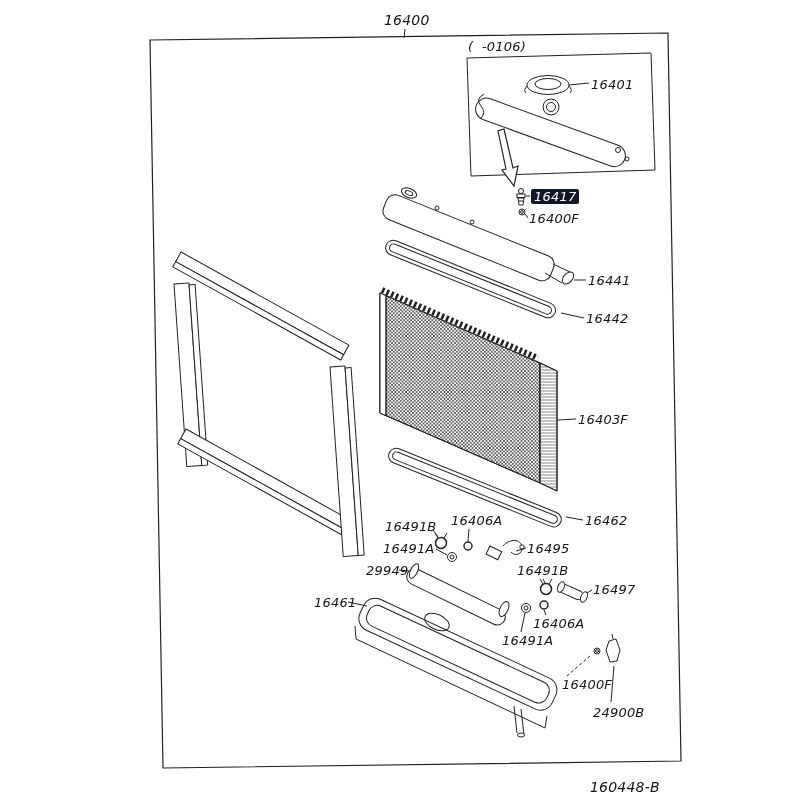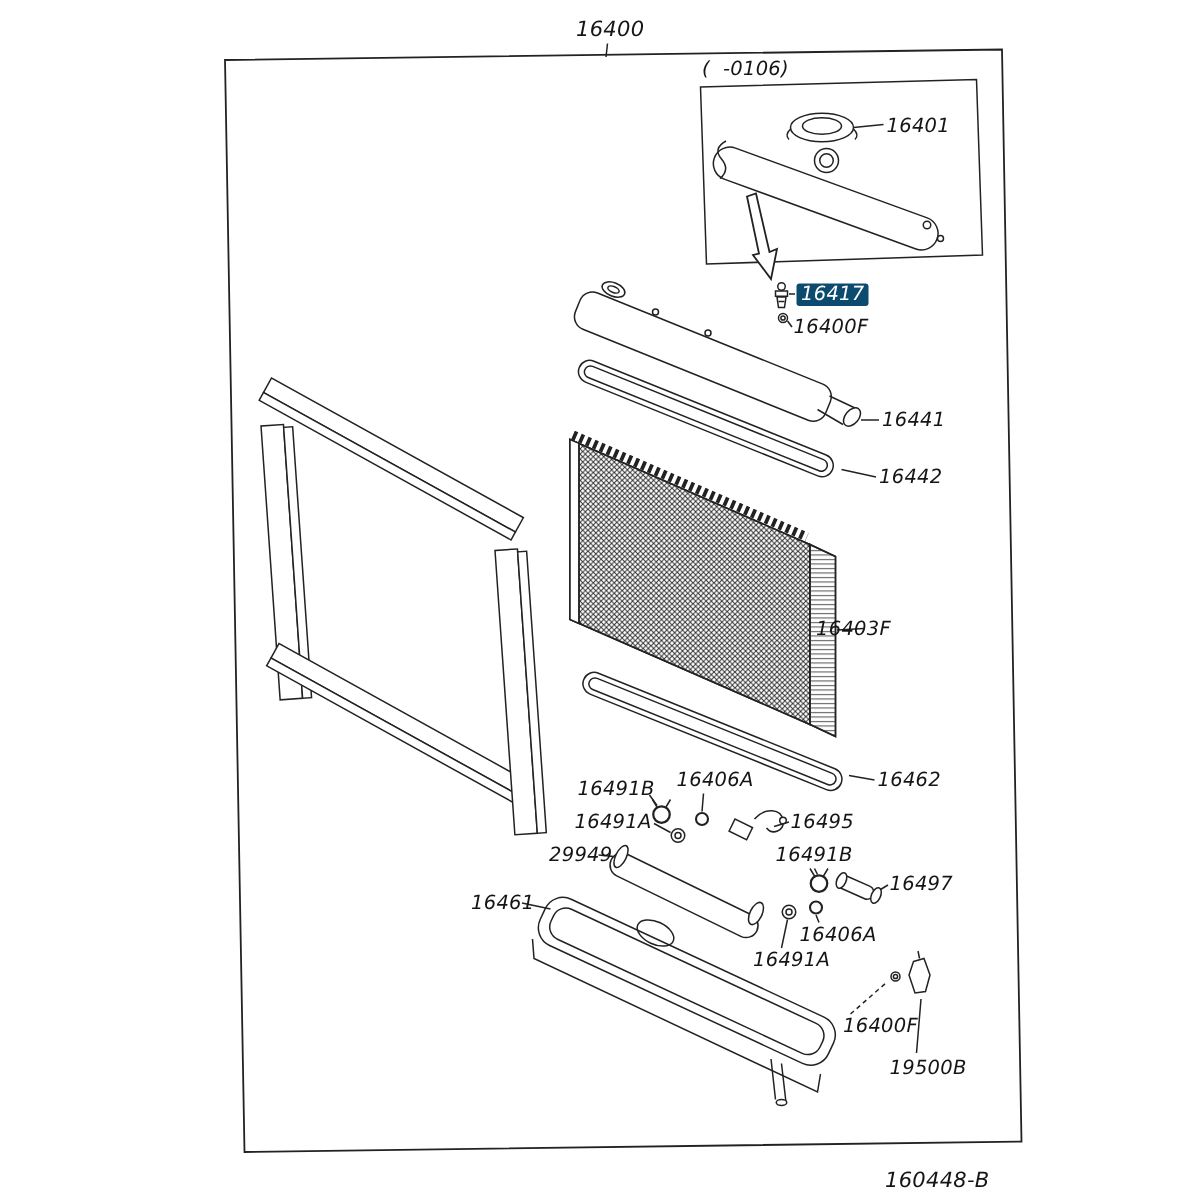--- a/index.html
+++ b/index.html
@@ -1,20 +1,20 @@
 <!DOCTYPE html>
 <html><head>
 <meta charset="utf-8">
 <style>
   html,body{margin:0;padding:0;background:#ffffff;}
   body{width:800px;height:800px;font-family:"DejaVu Sans","Liberation Sans",sans-serif;color:#111;}
   .stage{position:relative;width:800px;height:800px;overflow:hidden;background:#fff;font-style:italic;}
   svg.diagram{position:absolute;left:0;top:0;}
   .lbl{position:absolute;font-size:13px;line-height:15px;color:#151515;white-space:pre;letter-spacing:0.2px;}
-  .lbl.hl{background:#0c4a6e;color:#ffffff;padding:0 3px;border-radius:2px;}
+  .lbl.hl{background:#0f172a;color:#ffffff;padding:0 3px;border-radius:2px;}
   .lbl.title{font-size:14px;}
   .lbl.doc{font-size:14px;}
 </style>
 </head>
 <body>
 
 <div class="stage">
 
   <svg class="diagram" width="800" height="800" viewBox="0 0 800 800">
     <defs>
@@ -219,21 +219,21 @@
   <div class="lbl" style="left:591px;top:77px;">16401</div>
 
   <div class="lbl hl" style="left:531px;top:189px;">16417</div>
 
   <div class="lbl" style="left:529px;top:211px;">16400F</div>
 
   <div class="lbl" style="left:588px;top:273px;">16441</div>
 
   <div class="lbl" style="left:586px;top:311px;">16442</div>
 
-  <div class="lbl" style="left:544px;top:412px;">16403F</div>
+  <div class="lbl" style="left:578px;top:412px;">16403F</div>
 
   <div class="lbl" style="left:585px;top:513px;">16462</div>
 
   <div class="lbl" style="left:385px;top:519px;">16491B</div>
 
   <div class="lbl" style="left:451px;top:513px;">16406A</div>
 
   <div class="lbl" style="left:383px;top:541px;">16491A</div>
 
   <div class="lbl" style="left:527px;top:541px;">16495</div>
@@ -245,17 +245,17 @@
   <div class="lbl" style="left:314px;top:595px;">16461</div>
 
   <div class="lbl" style="left:593px;top:582px;text-align:center;">16497</div>
 
   <div class="lbl" style="left:533px;top:616px;">16406A</div>
 
   <div class="lbl" style="left:502px;top:633px;">16491A</div>
 
   <div class="lbl" style="left:562px;top:677px;">16400F</div>
 
-  <div class="lbl" style="left:593px;top:705px;">19500B</div>
+  <div class="lbl" style="left:593px;top:705px;">24900B</div>
 
   <div class="lbl doc" style="left:590px;top:780px;">160448-B</div>
 
 </div>
 
 </body></html>

